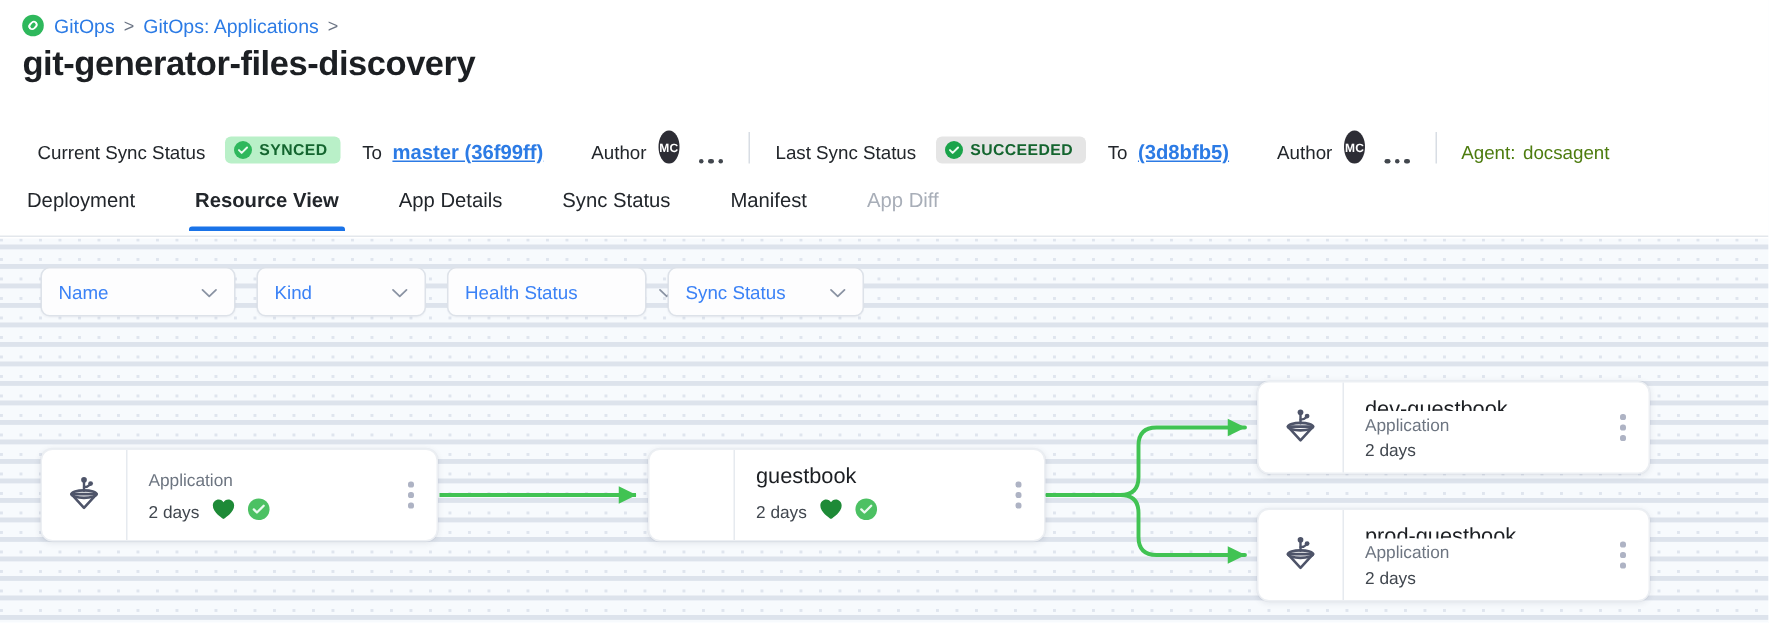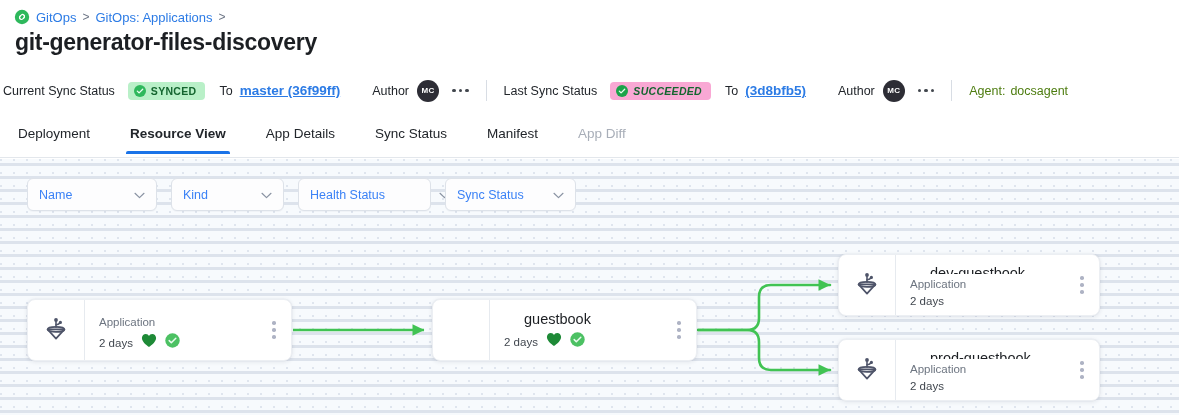--- a/index.html
+++ b/index.html
@@ -25,31 +25,31 @@
   
   .page-title {
     position: absolute; left: 15px; top: 29px;
     font-size: 23px; font-weight: bold; color: #1c1f23;
     letter-spacing: -0.3px;
   }
 
   
   .statusbar {
     position: absolute; left: 0; top: 72px; width: 1073px; height: 37px;
-    display: flex; align-items: center; padding-left: 3px;
+    display: flex; align-items: flex-end; padding-left: 25px;
     font-size: 12.5px; color: #1c1f23;
   }
   .sb-label { color: #22262b; font-size: 12.5px; white-space: nowrap; }
   .badge {
     display: inline-flex; align-items: center; gap: 5px;
     border-radius: 4px; padding: 3px 9px 3px 6px;
     font-size: 10.5px; font-weight: bold; letter-spacing: 0.3px;
   }
   .badge.synced   { background: #b9f0c8; color: #14652f; }
-  .badge.succeeded{ background: #f9a8d4; color: #14652f; font-style: italic; }
+  .badge.succeeded{ background: #e5e5e5; color: #14652f; }
   .badge svg { display:block; }
   .sb-to { color: #22262b; font-size: 12.5px; margin-left: 14px; }
   .sb-rev { color: #2c7be5; font-size: 13.5px; font-weight: bold; margin-left: 7px; white-space: nowrap;}
   .sb-author { color: #22262b; font-size: 12.5px; margin-left: 32px; }
   .avatar {
     width: 22px; height: 22px; border-radius: 50%;
     background: #2d2d35; color: #fff;
     font-size: 8px; font-weight: bold; letter-spacing: .2px;
     display: flex; align-items: center; justify-content: center;
     margin-left: 8px;
@@ -125,21 +125,21 @@
     width: 56px; flex: 0 0 56px;
     display: flex; align-items: center; justify-content: center;
   }
   .node-body {
     flex: 1; border-left: 1px solid #e6eaef;
     padding: 9px 0 8px 14px; display: flex; flex-direction: column; justify-content: center;
     min-width: 0;
   }
   .node-name {
     font-size: 14.5px; color: #1c1f23; white-space: nowrap;
-    overflow: hidden; text-overflow: ellipsis; line-height: 1.25; margin-left: 20px;
+    overflow: hidden; text-overflow: ellipsis; line-height: 1.25;
   }
   .node-kind { font-size: 11.5px; color: #6d7581; margin-top: 3px; line-height: 1.25;}
   .node-meta { display: flex; align-items: center; gap: 8px; margin-top: 4px; }
   .node-age { font-size: 11.5px; color: #41474f; }
   .node-menu {
     width: 34px; flex: 0 0 34px; display: flex; flex-direction: column;
     align-items: center; justify-content: center; gap: 3.5px; cursor: pointer;
   }
   .node-menu i { width: 3.5px; height: 3.5px; border-radius: 50%; background: #aeb3c4; display: block; }
 

